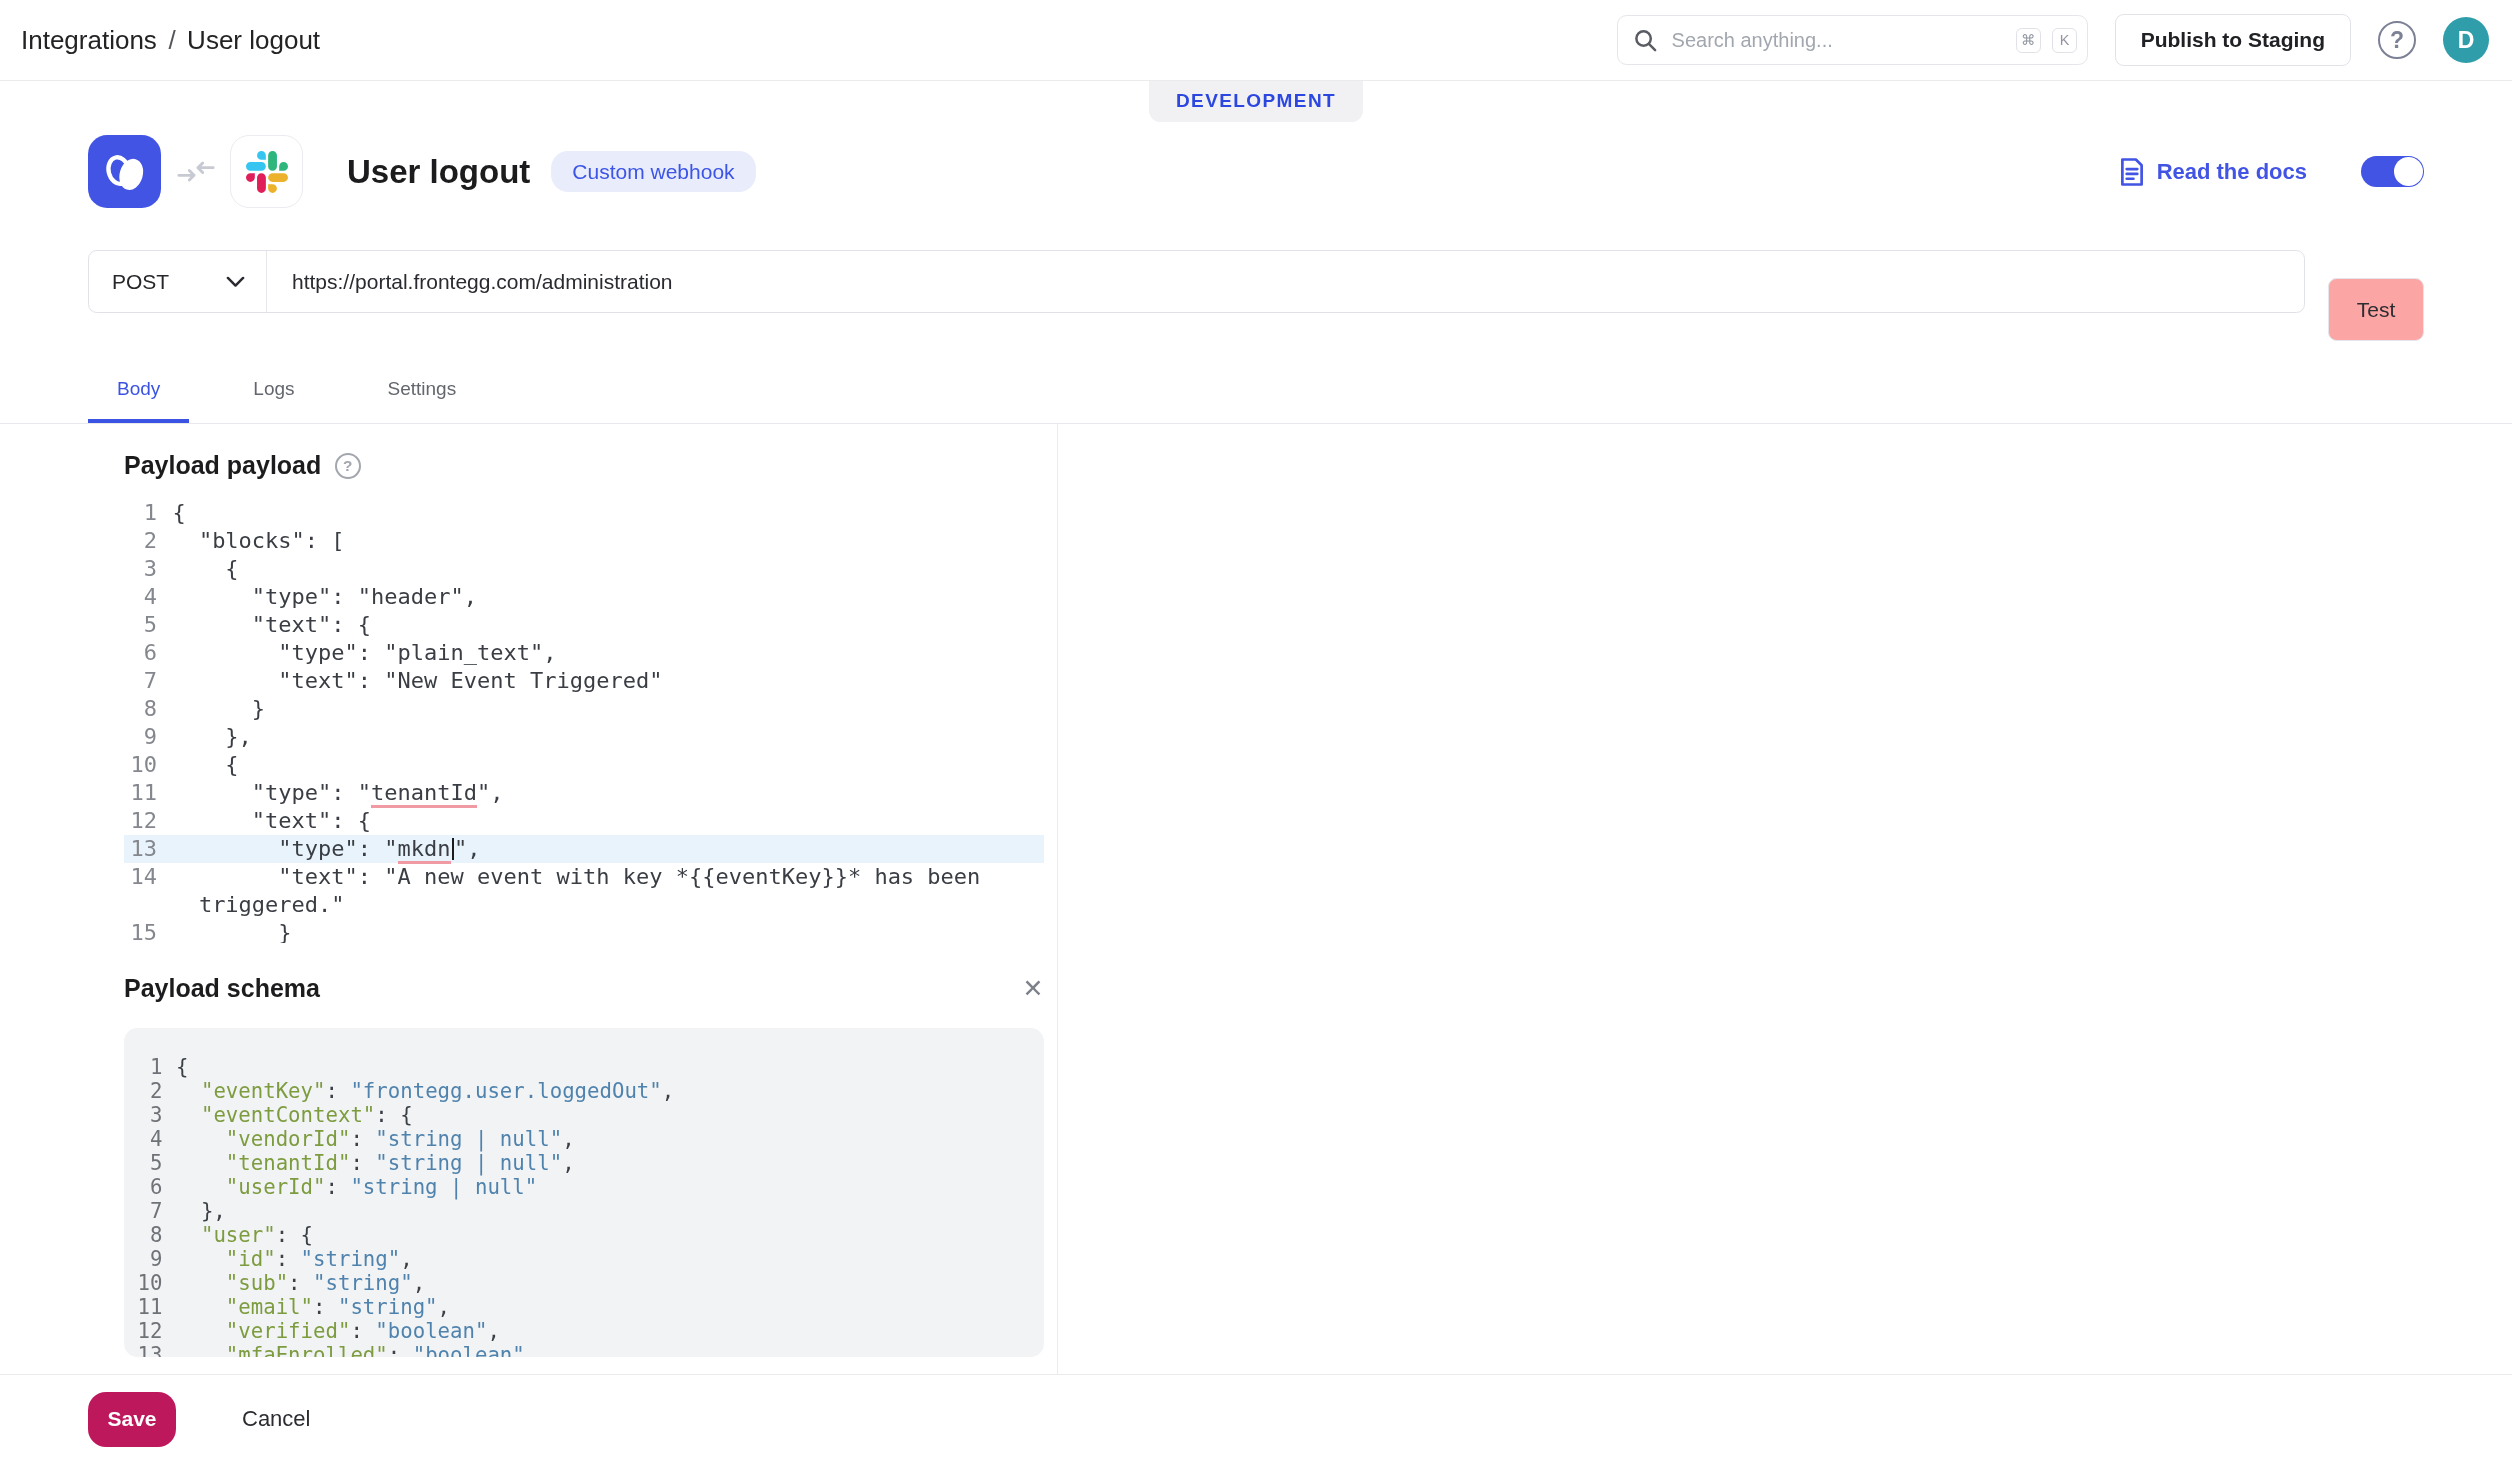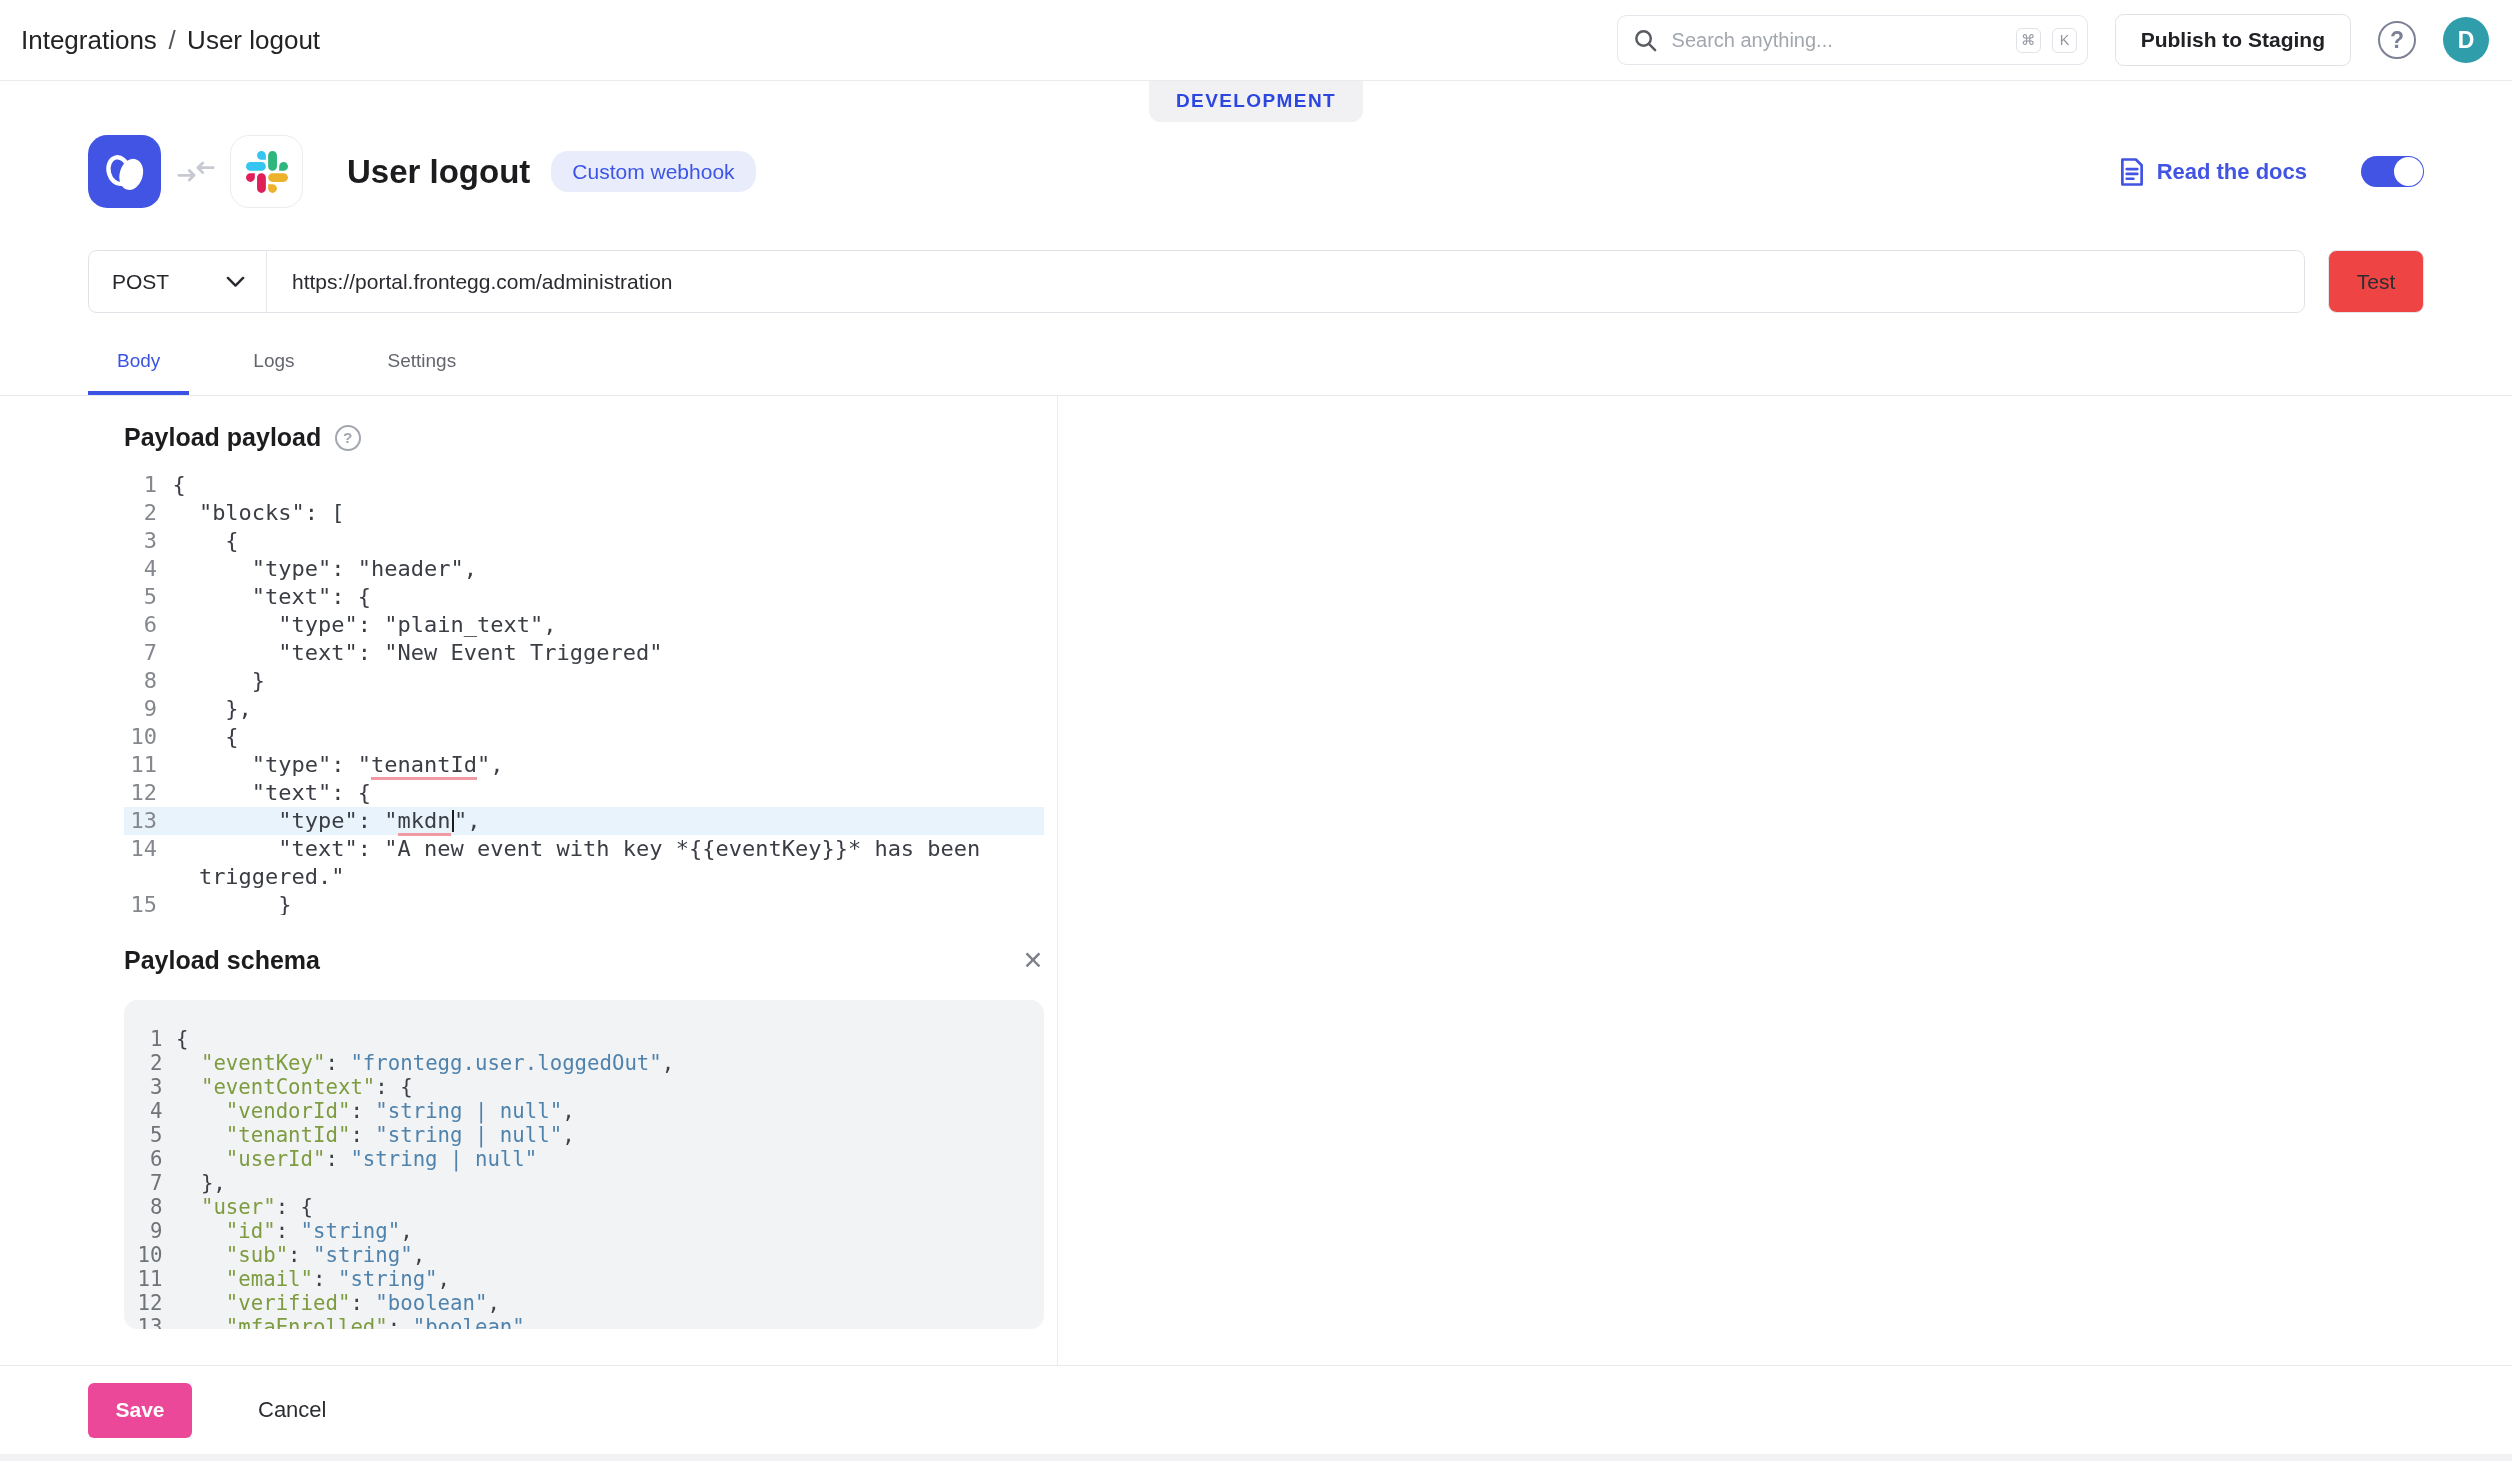--- a/index.html
+++ b/index.html
@@ -48,22 +48,22 @@
   .toggle { width:63px; height:31px; border-radius:15.4px; background:#4254e4; position:relative; cursor:pointer; }
   .toggle .knob { position:absolute; right:1px; top:1px; width:29px; height:29px; border-radius:50%; background:#fff; }
 
   .request-row { margin:42px 88px 0; display:flex; gap:23px; }
   .urlbox { flex:1; height:63px; border:1.9px solid #e0e2e8; border-radius:8.7px; display:flex; align-items:center; background:#fff; }
   .method-sel { width:178px; height:100%; display:flex; align-items:center; justify-content:space-between;
                 padding:0 21px 0 23px; border-right:1.9px solid #e6e7eb; cursor:pointer; }
   .method-sel span { font-size:21px; color:#26272b; }
   .url-input { flex:1; border:none; outline:none; font-size:21px; color:#2a2b30; padding:0 19px 0 25px;
                font-family:"Liberation Sans", sans-serif; background:transparent; }
-  .test-btn { width:96px; height:63px; border:1.9px solid #e4e6eb; border-radius:8.7px; background:#ef4444;
-              font-size:21px; font-weight:500; color:#2b2d31; cursor:pointer; font-family:"Liberation Sans", sans-serif; }
+  .test-btn { width:96px; height:63px; border:1.9px solid #e4e6eb; border-radius:8.7px; background:#fca5a5;
+              font-size:21px; font-weight:500; color:#2b2d31; cursor:pointer; font-family:"Liberation Sans", sans-serif;margin-top:28px; }
 
   .tabs-row { margin-top:37px; border-bottom:1.9px solid #e8e9ec; padding-left:88px; display:flex; }
   .tab { padding:0 29px 19px; margin-right:35px; font-size:19px; font-weight:500; color:#63666d;
          cursor:pointer; border-bottom:4.8px solid transparent; }
   .tab.active { color:#3b53e2; border-bottom-color:#3b53e2; }
 
   
   .main { display:flex; flex:1 1 auto; padding-left:88px; min-height:950px; }
   .events-col { width:385px; flex:0 0 385px; border-right:1.9px solid #ebecef; padding-top:27px; }
   .col-title { font-size:26px; font-weight:700; color:#1c1c1e; }
@@ -88,21 +88,21 @@
                 padding:27px 0 0 13.5px; font-family:"DejaVu Sans Mono", monospace; font-size:20.7px;
                 line-height:24px; color:#3b4046; }
   .schema-box .ln { width:25px; flex:0 0 25px; margin-right:13.5px; color:#6f7377; }
   .k { color:#7d9c3f; }
   .s { color:#4f83ad; }
   .response-col { flex:1 1 auto; padding:27px 0 0 43px; }
   .response-text { margin-top:15.4px; font-family:"DejaVu Sans Mono", monospace; font-size:21px; color:#2f3338; }
 
   
   .footer { flex:0 0 89px; border-top:1.9px solid #e9eaec; display:flex; align-items:center; padding-left:88px; gap:60px; }
-  .save-btn { width:104px; height:55px; background:#ec4899; color:#fff; border:none; border-radius:6px;
+  .save-btn { width:88px; height:55px; background:#be185d; color:#fff; border:none; border-radius:18px;
               font-size:21px; font-weight:600; cursor:pointer; font-family:"Liberation Sans", sans-serif; }
   .cancel-btn { background:none; border:none; font-size:22px; color:#2b2d31; cursor:pointer;
                 font-family:"Liberation Sans", sans-serif; }
   .bottom-strip { flex:0 0 7.7px; background:#f2f2f4; }
 </style>
 </head>
 <body>
 
 <div class="page">
 

